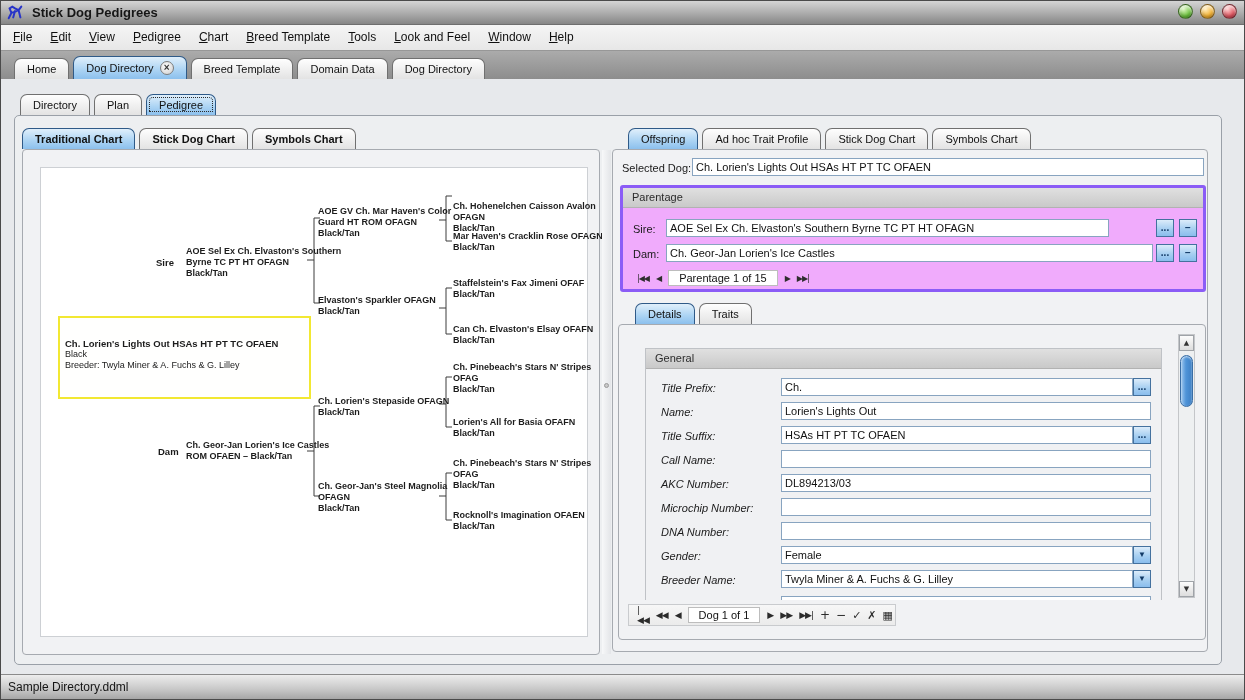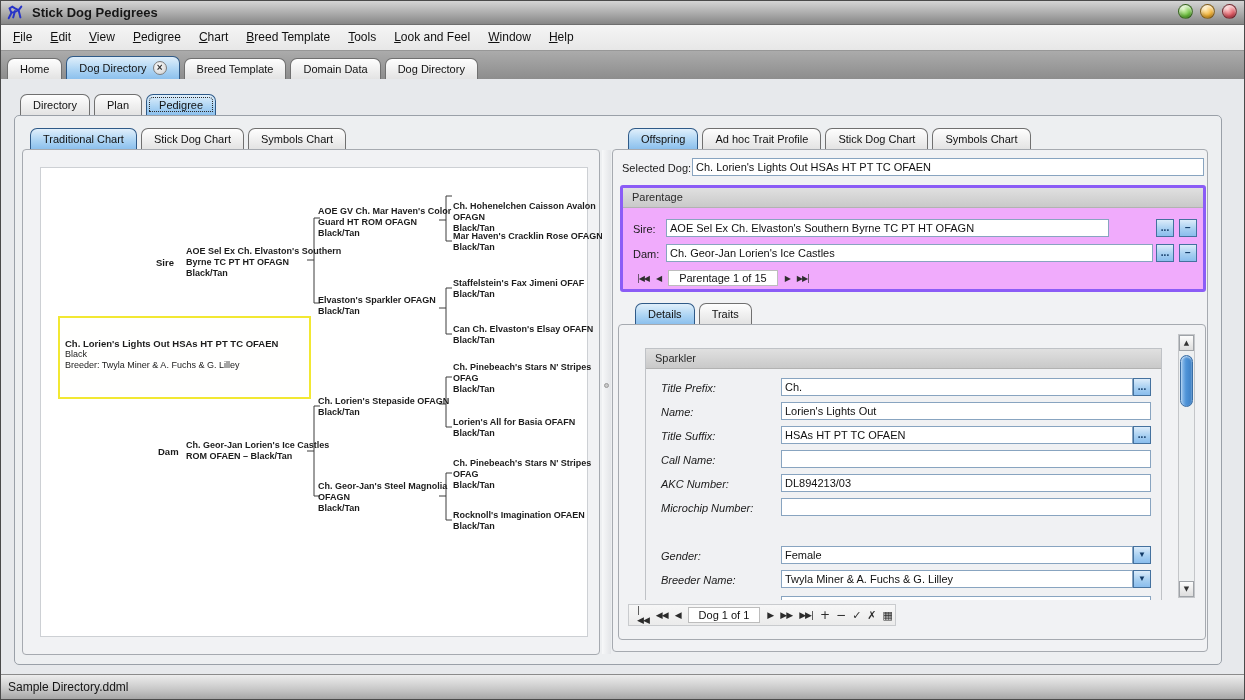--- a/index.html
+++ b/index.html
@@ -22,21 +22,21 @@
 
   
   #menubar { position:absolute; left:0; top:25px; width:1245px; height:26px;
     background:linear-gradient(#f5f5f5,#e7e7e7); border-bottom:1px solid #979797;
     display:flex; align-items:center; padding-left:4px; }
   .menu-item { display:inline-block; font-size:12px; color:#101010; padding:0 9px; line-height:25px; cursor:default; }
   .menu-item::first-letter { text-decoration:underline; }
 
   
   #doc-tabstrip { position:absolute; left:0; top:51px; width:1245px; height:28px;
-    background:linear-gradient(#ababab,#8d8d8d); display:flex; align-items:flex-end; padding-left:7px; }
+    background:linear-gradient(#ababab,#8d8d8d); display:flex; align-items:flex-end; padding-left:14px; }
   .tab { display:inline-flex; align-items:center; gap:6px; font-size:11px; color:#111;
     padding:4px 12px 4px 12px; background:linear-gradient(#fefefe,#e3e3e3);
     border:1px solid #707070; border-bottom:none; border-radius:7px 7px 0 0; margin-right:4px;
     position:relative; white-space:nowrap; }
   .tab.selected { background:linear-gradient(#e0effb,#aed5f4 55%,#8cc0ed);
     border-color:#2f5a88; z-index:5; }
   .tab-close { width:14px; height:14px; border-radius:50%;
     background:radial-gradient(circle at 40% 35%, #fbfbfb, #cfcfcf); border:1px solid #7d7d7d;
     font-size:10px; line-height:12px; text-align:center; color:#333; font-weight:bold; }
 
@@ -45,21 +45,21 @@
 
   
   #view-tabs { position:absolute; left:20px; top:94px; z-index:6; display:flex; }
   .tab.focused { outline:1px dotted #2a2a2a; outline-offset:-4px; }
 
   
   #pedigree-panel { position:absolute; left:14px; top:115px; width:1208px; height:550px;
     border:1px solid #9aa0a8; border-radius:5px; background:#edeff1; }
 
   
-  #chart-tabs { position:absolute; left:30px; top:128px; z-index:6; display:flex; }
+  #chart-tabs { position:absolute; left:22px; top:128px; z-index:6; display:flex;font-weight:bold; }
   #left-chart-panel { position:absolute; left:22px; top:149px; width:578px; height:506px;
     border:1px solid #a6aab0; border-radius:4px; background:#f1f2f4; }
   #chart-white { position:absolute; left:40px; top:167px; width:548px; height:470px;
     background:#ffffff; border:1px solid #cdd0d4; }
   #bracket-svg { position:absolute; left:0; top:0; width:548px; height:470px; pointer-events:none; }
 
   .cnode { position:absolute; font-size:9px; line-height:11px; font-weight:bold; color:#1c1c1c; white-space:nowrap; }
   .cnode .sub { font-weight:bold; }
   .chart-label { position:absolute; font-size:9.5px; font-weight:bold; color:#1a1a1a; }
   #focus-box { position:absolute; left:17px; top:148px; width:253px; height:83px;
@@ -352,21 +352,21 @@
       <span>Details</span>
     </div>
   <div class="tab">
       <span>Traits</span>
     </div>
 </div>
 <div id="details-panel"></div>
 
 <div id="details-viewport">
   <div id="general-box">
-    <div class="group-header">Sparkler</div>
+    <div class="group-header">General</div>
 
     <div class="form-row" style="top:28px;">
       <span class="lab">Title Prefix:</span>
       <span class="fwrap">
           <input class="field short" value="Ch." style="">
           <span class="blue-btn">...</span>
         </span>
     </div>
     <div class="form-row" style="top:52px;">
       <span class="lab">Name:</span>
@@ -388,20 +388,26 @@
         </span>
     </div>
     <div class="form-row" style="top:124px;">
       <span class="lab">AKC Number:</span>
       <span class="fwrap">
           <input class="field" value="DL894213/03" style="">
         </span>
     </div>
     <div class="form-row" style="top:148px;">
       <span class="lab">Microchip Number:</span>
+      <span class="fwrap">
+          <input class="field" value="" style="">
+        </span>
+    </div>
+    <div class="form-row" style="top:172px;">
+      <span class="lab">DNA Number:</span>
       <span class="fwrap">
           <input class="field" value="" style="">
         </span>
     </div>
     <div class="form-row" style="top:196px;">
       <span class="lab">Gender:</span>
       <span class="fwrap">
           <input class="field short" value="Female" style="">
           <span class="blue-btn dd">▼</span>
         </span>

